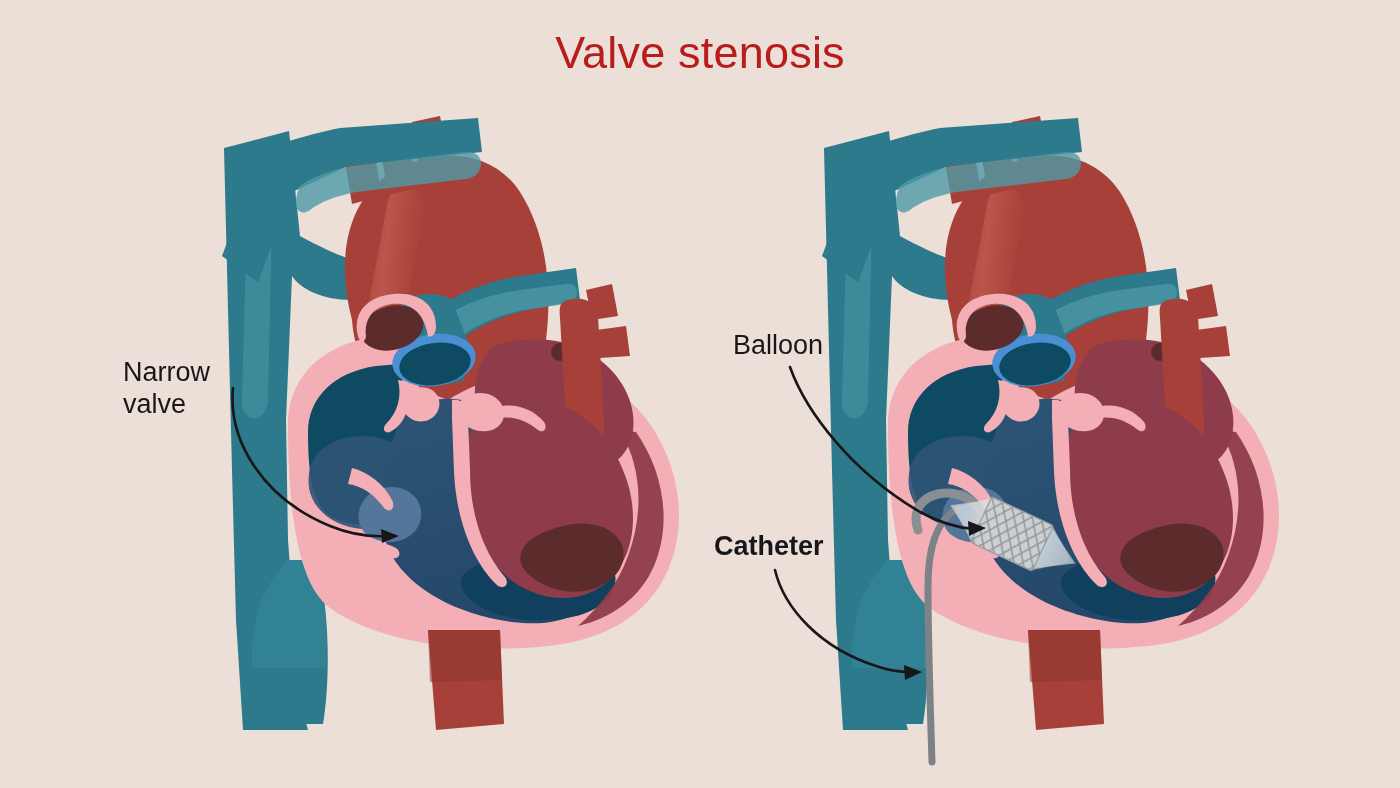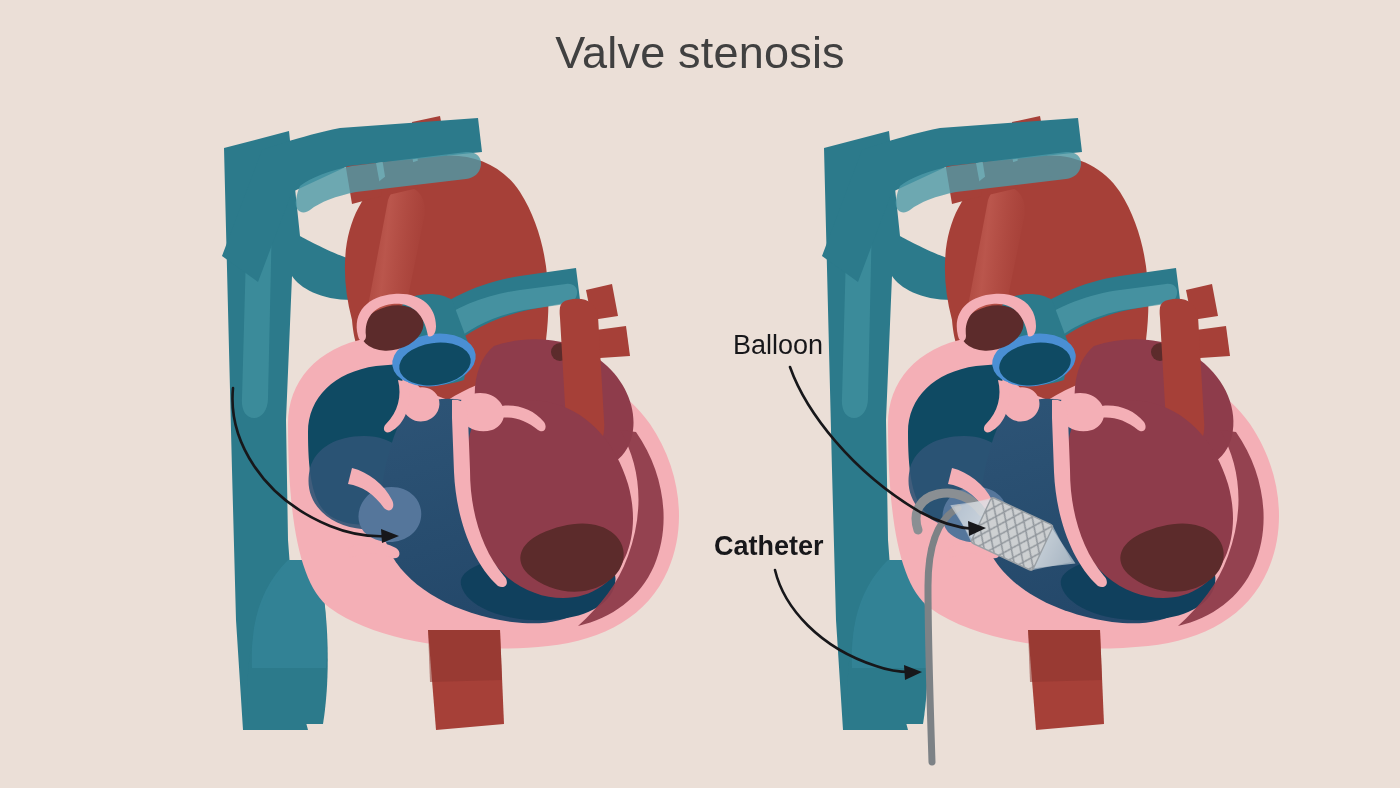--- a/index.html
+++ b/index.html
@@ -6,21 +6,21 @@
   body{
     width:1400px;height:788px;overflow:hidden;
     background:#EBDFD7;
     font-family:"Liberation Sans",sans-serif;
     position:relative;
   }
   #stage{position:absolute;inset:0;}
   .title{
     position:absolute;top:27px;left:0;width:1400px;
     text-align:center;
-    font-size:45px;color:#404040;letter-spacing:0.2px;
+    font-size:45px;color:#b91c1c;letter-spacing:0.2px;
     font-weight:400;
   }
   .lbl{
     position:absolute;font-size:27px;color:#17171a;
     line-height:1.18;white-space:pre-line;font-weight:400;
   }
   #lbl-narrow{left:123px;top:357px;}
   #lbl-balloon{left:733px;top:330px;text-align:center;}
   #lbl-catheter{left:714px;top:531px;font-weight:bold;}
   svg{position:absolute;top:0;left:0;overflow:visible;}
@@ -315,18 +315,20 @@
       <path d="M790,367 C806,412 852,472 920,512 C942,524 960,528 974,529" fill="none" stroke="#17171A" stroke-width="2.6" stroke-linecap="round"></path>
       <path d="M986,528 L968,521 L969,536 Z" fill="#17171A"></path>
     </g>
 
     <g>
       <path d="M775,570 C784,608 820,648 876,666 C890,671 900,672 910,672" fill="none" stroke="#17171A" stroke-width="2.6" stroke-linecap="round"></path>
       <path d="M922,672 L904,665 L905,680 Z" fill="#17171A"></path>
     </g>
   </svg>
 
+  <div class="lbl" id="lbl-narrow">Narrow
+valve</div>
 
   <div class="lbl" id="lbl-balloon">Balloon</div>
 
   <div class="lbl" id="lbl-catheter">Catheter</div>
 
 </div>
 
 </body></html>

